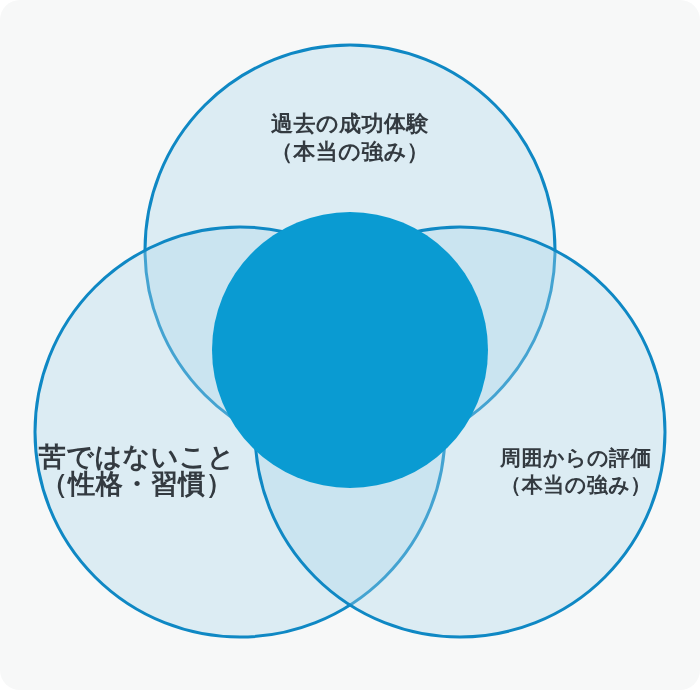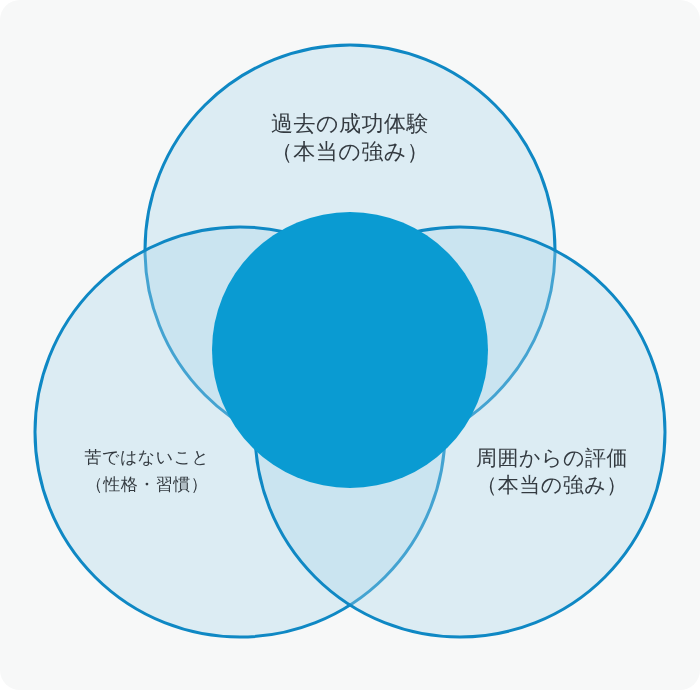--- a/index.html
+++ b/index.html
@@ -16,42 +16,42 @@
   }
   .stage svg {
     position: absolute;
     left: 0;
     top: 0;
     display: block;
   }
   .label {
     position: absolute;
     text-align: center;
-    font-weight: 400;
+    font-weight: 700;
     color: #333a40;
     letter-spacing: 0.5px;
     white-space: nowrap;
   }
   .label .line { display: block; }
   .label-top {
     left: 200px;
     top: 110px;
     width: 300px;
     font-size: 22px;
     line-height: 28px;
   }
   .label-left {
-    left: 27px;
+    left: 17px;
     top: 444px;
     width: 240px;
-    font-size: 17px;
+    font-size: 27px;
     line-height: 27px;
   }
   .label-right {
-    left: 432px;
+    left: 456px;
     top: 444px;
     width: 240px;
     font-size: 21px;
     line-height: 27px;
   }
   .label-center {
     left: 210px;
     top: 322px;
     width: 280px;
     font-size: 23px;

